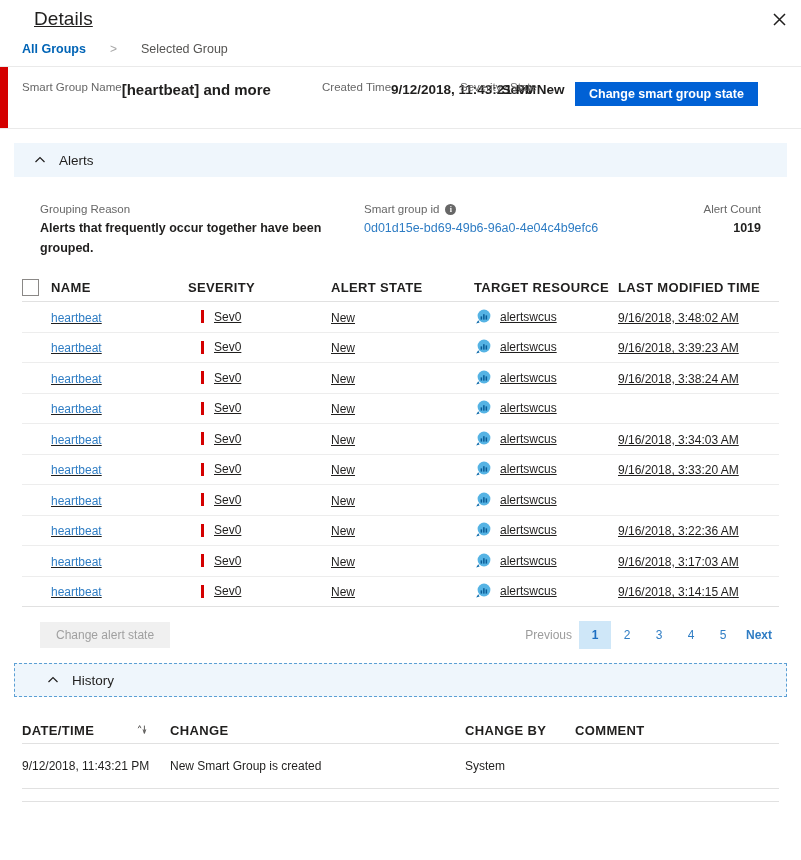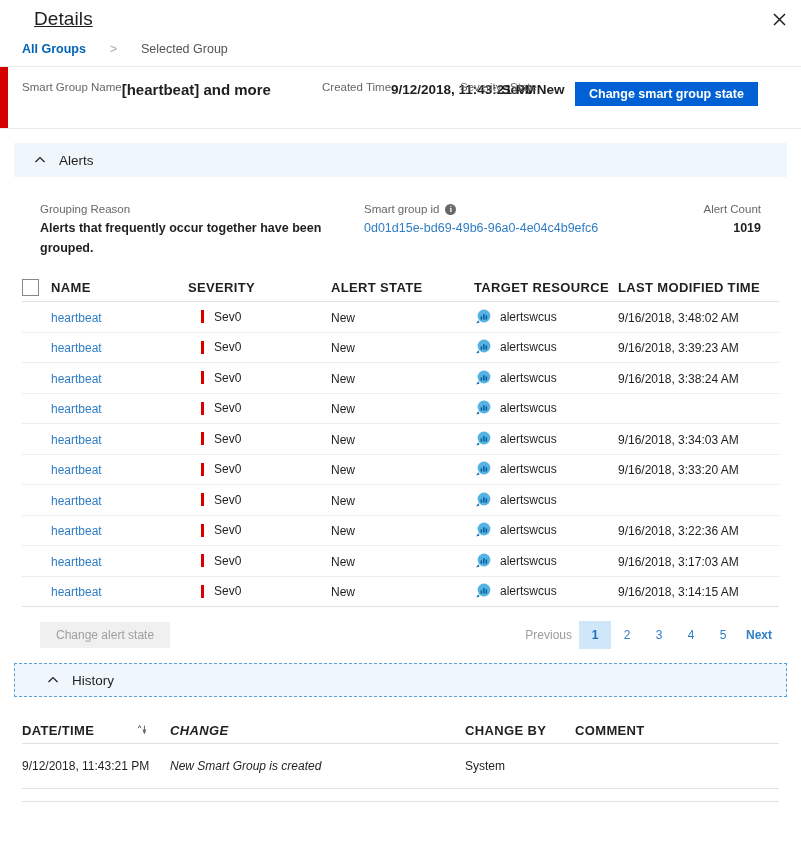--- a/index.html
+++ b/index.html
@@ -191,20 +191,21 @@
     display: flex;
     align-items: center;
   }
   .at-head {
     height: 28px;
     border-bottom: 1px solid #e1e1e1;
   }
   .at-row {
     height: 30.5px;
     border-bottom: 1px solid #ededed;
+    text-decoration: underline;
   }
   .at-row:last-child { border-bottom: 1px solid #e1e1e1; }
   .col-chk   { width: 29px; display: flex; align-items: center; }
   .col-name  { width: 137px; }
   .col-sev   { width: 143px; display: flex; align-items: center; gap: 10px; }
   .col-state { width: 143px; }
   .col-res   { width: 144px; display: flex; align-items: center; gap: 8px; }
   .col-time  { flex: 1; }
   .th {
     font-size: 13px;
@@ -281,21 +282,21 @@
     width: 757px;
   }
   .ht-head, .ht-row { display: flex; align-items: center; }
   .ht-head { height: 26px; }
   .ht-row {
     height: 46px;
     border-top: 1px solid #e1e1e1;
     border-bottom: 1px solid #e1e1e1;
   }
   .hcol-date   { width: 148px; display: flex; align-items: center; }
-  .hcol-change { width: 295px; font-style: italic; }
+  .hcol-change { width: 295px; }
   .hcol-by     { width: 110px; }
   .hcol-comment{ flex: 1; }
   .sort-ind {
     margin-left: auto;
     margin-right: 22px;
     color: #605e5c;
     font-size: 11px;
     line-height: 1;
     cursor: pointer;
   }

